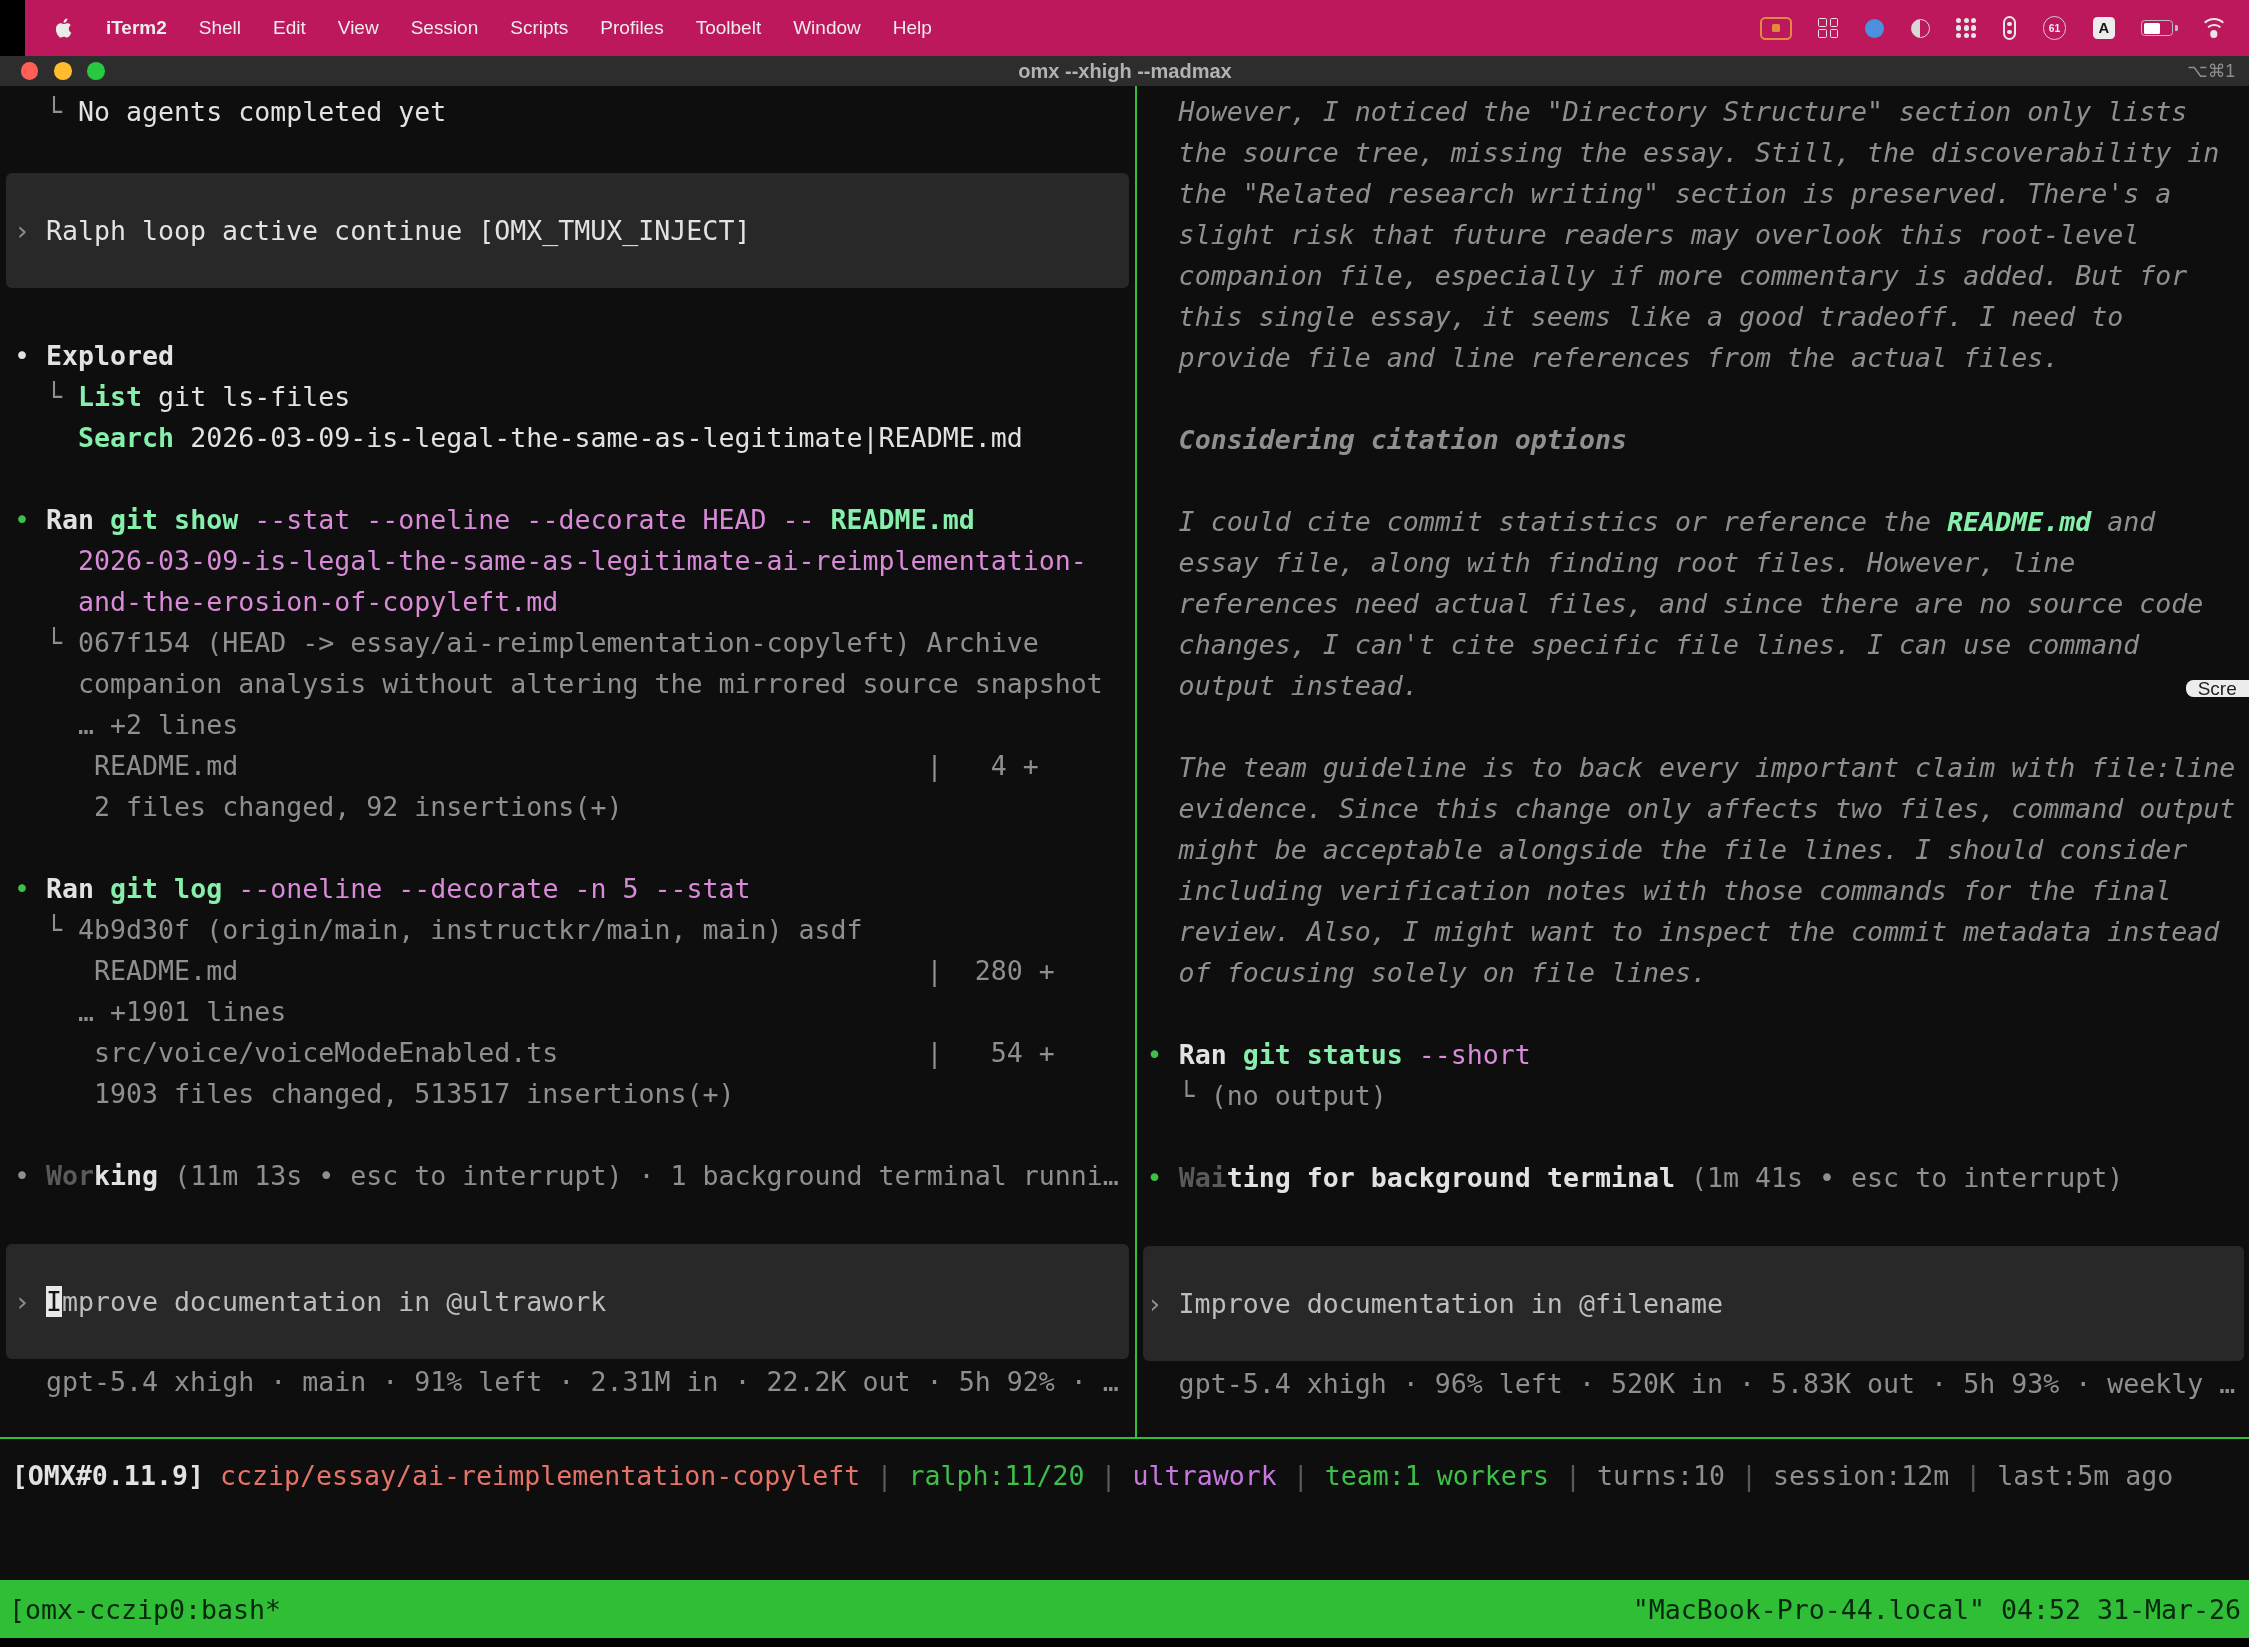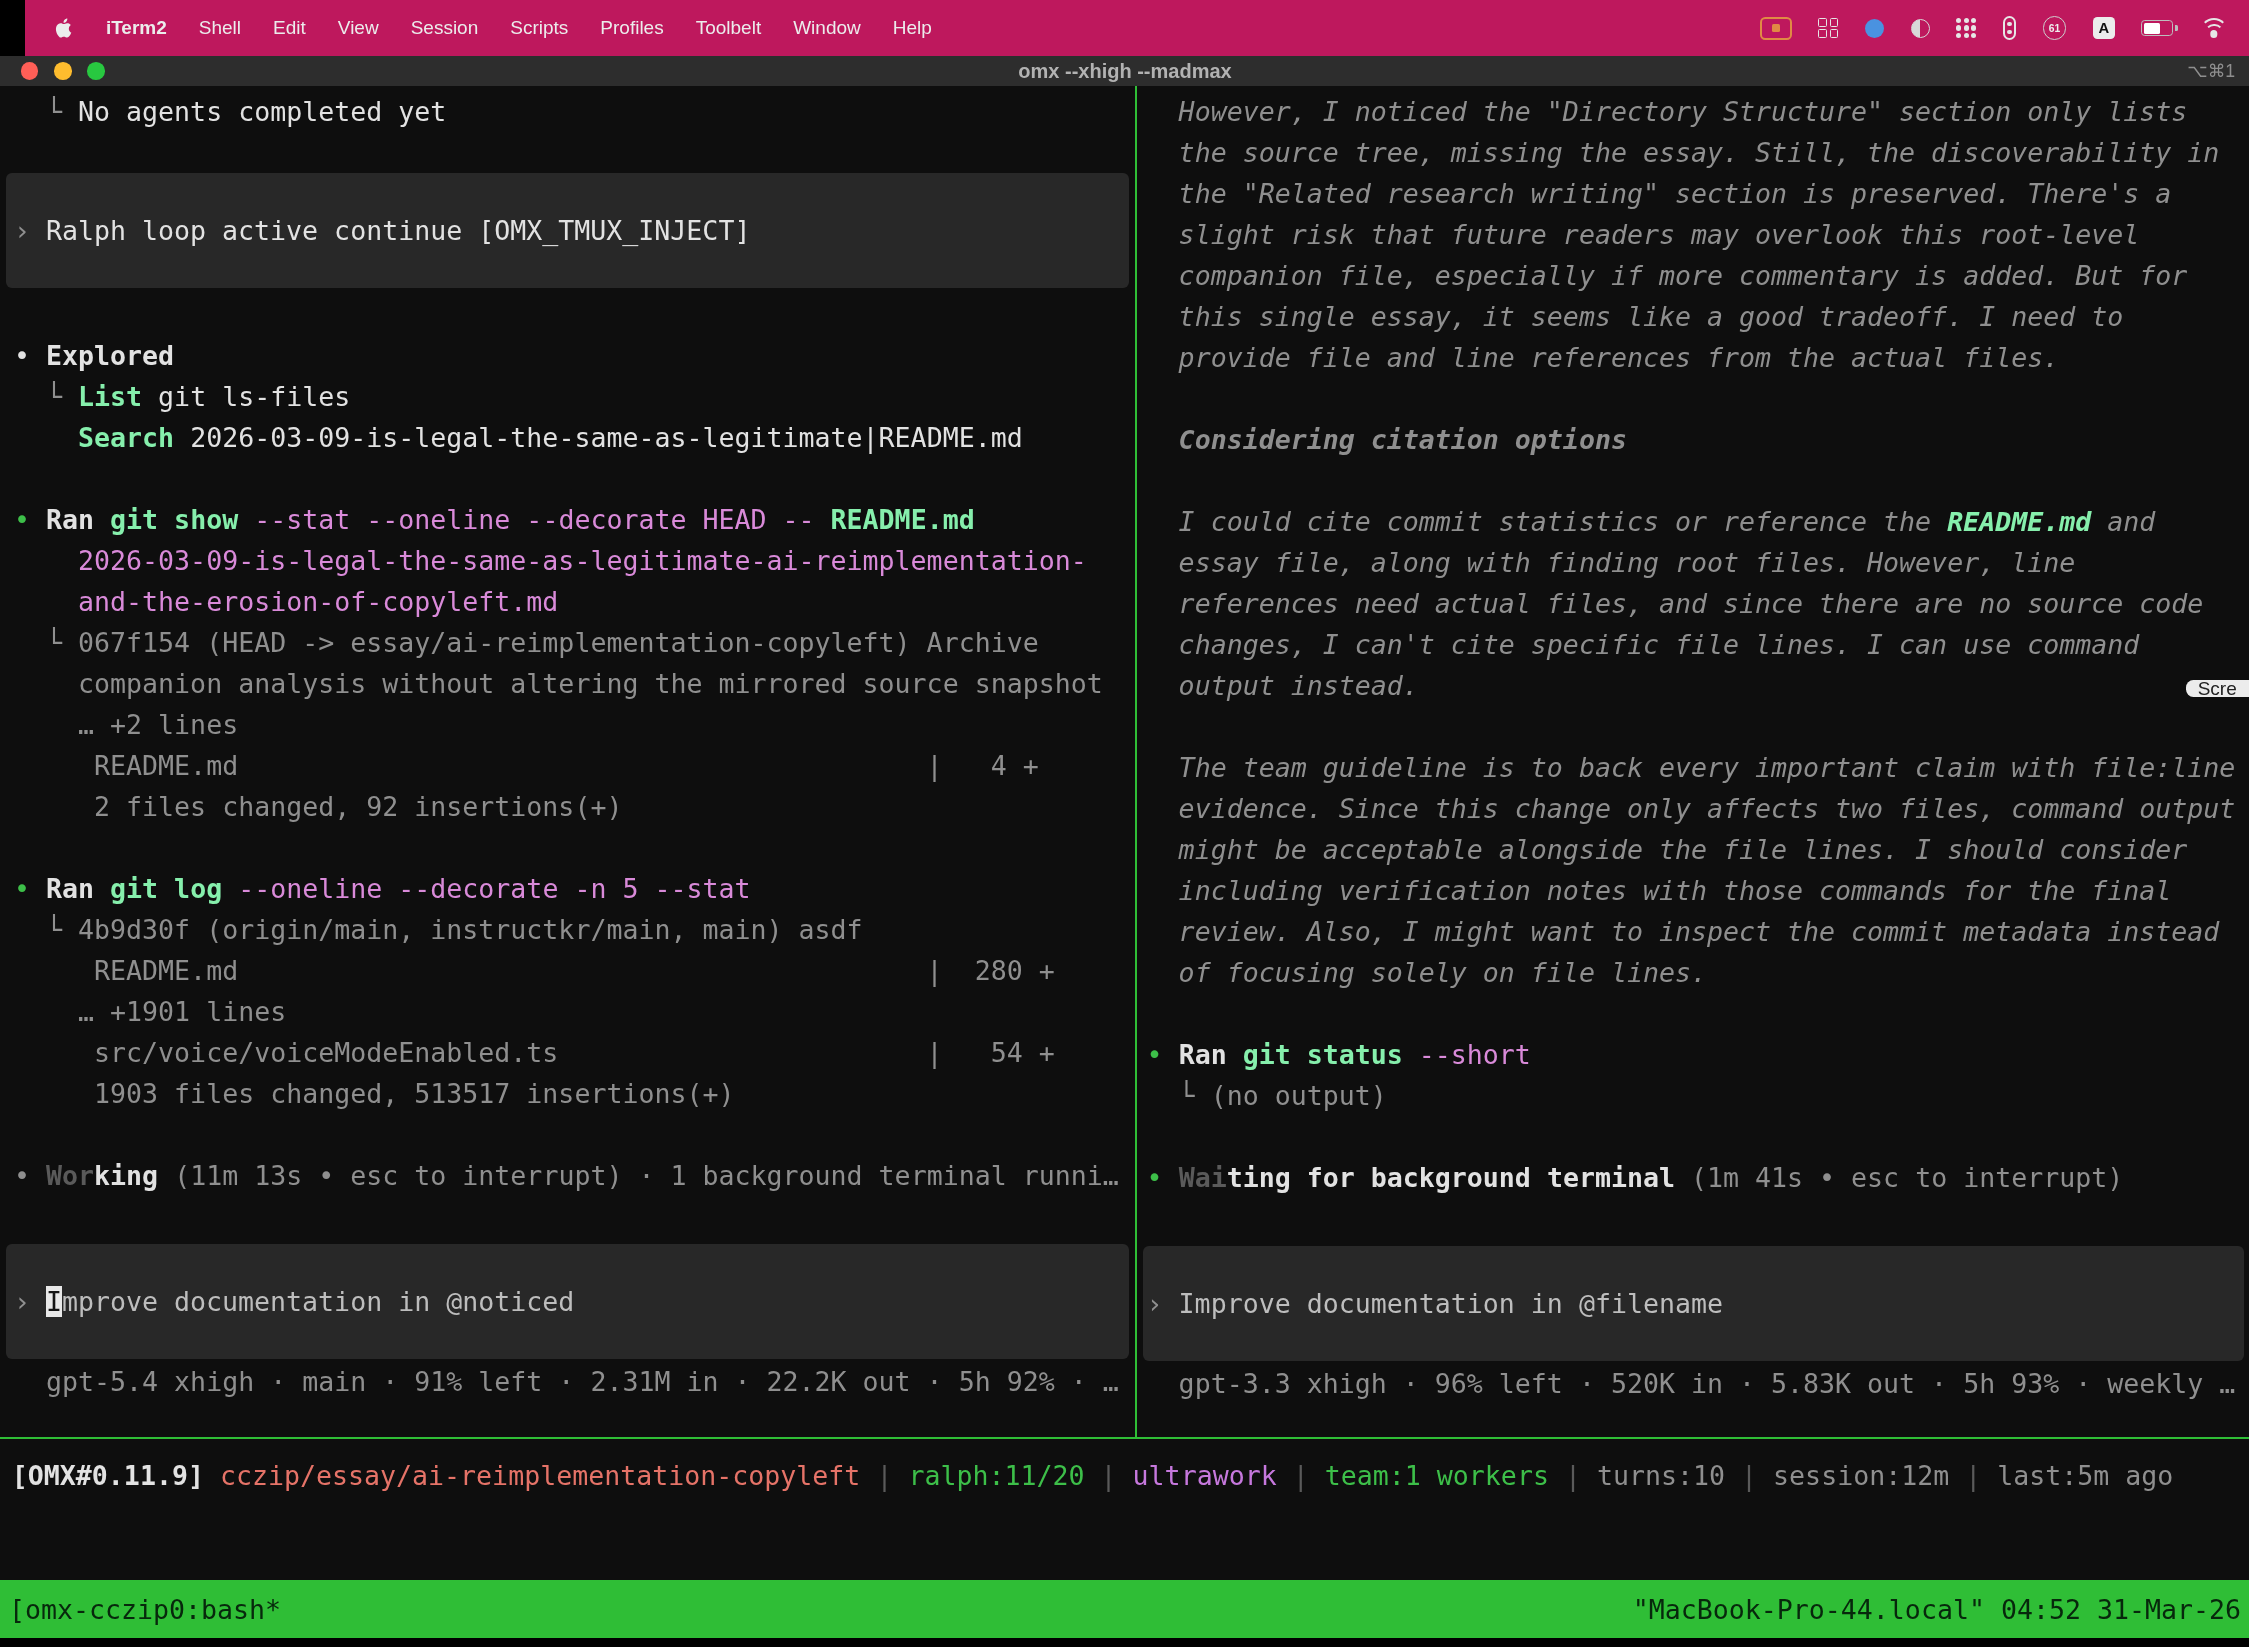--- a/index.html
+++ b/index.html
@@ -161,31 +161,31 @@
 
   <div class="term">
 
     <div class="pane left">
       <div class="lines"><div><span class="d">  └ </span><span class="w">No agents completed yet</span></div></div>
       <div class="tbox mt-banner">
         <div class="lines"><div><span class="d">› </span><span class="w">Ralph loop active continue [OMX_TMUX_INJECT]</span></div></div>
       </div>
       <div class="lines mt-body"><div><span class="w">• </span><span class="w bo">Explored</span></div><div><span class="d">  └ </span><span class="b">List</span><span class="w"> git ls-files</span></div><div><span class="w">    </span><span class="b">Search</span><span class="w"> 2026-03-09-is-legal-the-same-as-legitimate|README.md</span></div><div>&nbsp;</div><div><span class="g">• </span><span class="w bo">Ran </span><span class="b">git show </span><span class="p">--stat --oneline --decorate HEAD -- </span><span class="b">README.md</span></div><div><span class="p">    2026-03-09-is-legal-the-same-as-legitimate-ai-reimplementation-</span></div><div><span class="p">    and-the-erosion-of-copyleft.md</span></div><div><span class="d">  └ </span><span class="d">067f154 (HEAD -&gt; essay/ai-reimplementation-copyleft) Archive</span></div><div><span class="d">    companion analysis without altering the mirrored source snapshot</span></div><div><span class="d">    … +2 lines</span></div><div><span class="d">     README.md                                           |   4 +</span></div><div><span class="d">     2 files changed, 92 insertions(+)</span></div><div>&nbsp;</div><div><span class="g">• </span><span class="w bo">Ran </span><span class="b">git log </span><span class="p">--oneline --decorate -n 5 --stat</span></div><div><span class="d">  └ </span><span class="d">4b9d30f (origin/main, instructkr/main, main) asdf</span></div><div><span class="d">     README.md                                           |  280 +</span></div><div><span class="d">    … +1901 lines</span></div><div><span class="d">     src/voice/voiceModeEnabled.ts                       |   54 +</span></div><div><span class="d">     1903 files changed, 513517 insertions(+)</span></div><div>&nbsp;</div><div><span class="d">• </span><span class="dd bo">Wor</span><span class="w bo">king</span><span class="d"> (11m 13s • esc to interrupt) · 1 background terminal runni…</span></div></div>
       <div class="tbox mt-input">
-        <div class="lines"><div><span class="d">› </span><span class="cur">I</span><span class="inp">mprove documentation in @noticed</span></div></div>
+        <div class="lines"><div><span class="d">› </span><span class="cur">I</span><span class="inp">mprove documentation in @ultrawork</span></div></div>
       </div>
       <div class="lines mt-status"><div><span class="d">  gpt-5.4 xhigh · main · 91% left · 2.31M in · 22.2K out · 5h 92% · …</span></div></div>
     </div>
 
     <div class="pane right">
       <div class="lines"><div><span class="d i">  However, I noticed the "Directory Structure" section only lists</span></div><div><span class="d i">  the source tree, missing the essay. Still, the discoverability in</span></div><div><span class="d i">  the "Related research writing" section is preserved. There's a</span></div><div><span class="d i">  slight risk that future readers may overlook this root-level</span></div><div><span class="d i">  companion file, especially if more commentary is added. But for</span></div><div><span class="d i">  this single essay, it seems like a good tradeoff. I need to</span></div><div><span class="d i">  provide file and line references from the actual files.</span></div><div>&nbsp;</div><div><span class="d i bo">  Considering citation options</span></div><div>&nbsp;</div><div><span class="d i">  I could cite commit statistics or reference the </span><span class="b i">README.md</span><span class="d i"> and</span></div><div><span class="d i">  essay file, along with finding root files. However, line</span></div><div><span class="d i">  references need actual files, and since there are no source code</span></div><div><span class="d i">  changes, I can't cite specific file lines. I can use command</span></div><div><span class="d i">  output instead.</span></div><div>&nbsp;</div><div><span class="d i">  The team guideline is to back every important claim with file:line</span></div><div><span class="d i">  evidence. Since this change only affects two files, command output</span></div><div><span class="d i">  might be acceptable alongside the file lines. I should consider</span></div><div><span class="d i">  including verification notes with those commands for the final</span></div><div><span class="d i">  review. Also, I might want to inspect the commit metadata instead</span></div><div><span class="d i">  of focusing solely on file lines.</span></div><div>&nbsp;</div><div><span class="g">• </span><span class="w bo">Ran </span><span class="b">git status </span><span class="p">--short</span></div><div><span class="d">  └ </span><span class="d">(no output)</span></div><div>&nbsp;</div><div><span class="g">• </span><span class="dd bo">Wai</span><span class="w bo">ting for background terminal</span><span class="d"> (1m 41s • esc to interrupt)</span></div></div>
       <div class="tbox mt-input">
         <div class="lines"><div><span class="d">› </span><span class="inp">Improve documentation in @filename</span></div></div>
       </div>
-      <div class="lines mt-status"><div><span class="d">  gpt-3.3 xhigh · 96% left · 520K in · 5.83K out · 5h 93% · weekly …</span></div></div>
+      <div class="lines mt-status"><div><span class="d">  gpt-5.4 xhigh · 96% left · 520K in · 5.83K out · 5h 93% · weekly …</span></div></div>
     </div>
 
     <div class="chip">Scre</div>
   </div>
 
   <div class="omx">
     <div class="lines"><div><span class="w bo">[OMX#0.11.9] </span><span class="sa">cczip/essay/ai-reimplementation-copyleft</span><span class="dd"> | </span><span class="g">ralph:11/20</span><span class="dd"> | </span><span class="ma">ultrawork</span><span class="dd"> | </span><span class="g">team:1 workers</span><span class="dd"> | </span><span class="d">turns:10</span><span class="dd"> | </span><span class="d">session:12m</span><span class="dd"> | </span><span class="d">last:5m ago</span></div></div>
   </div>
 
   <div class="tmuxbar">

